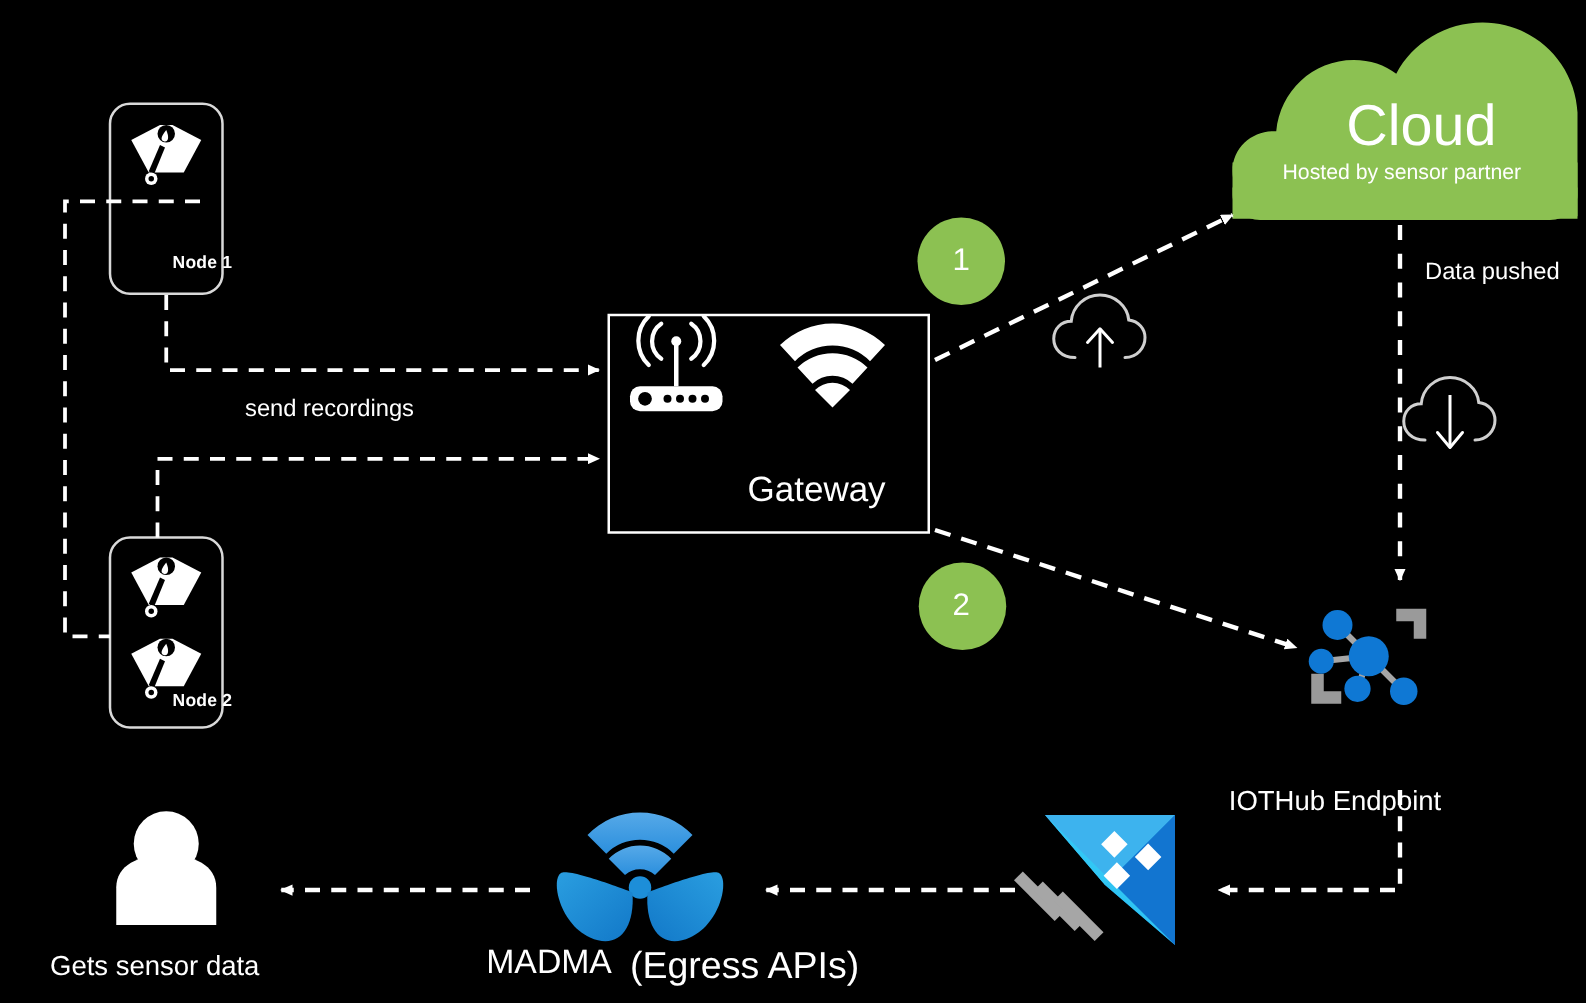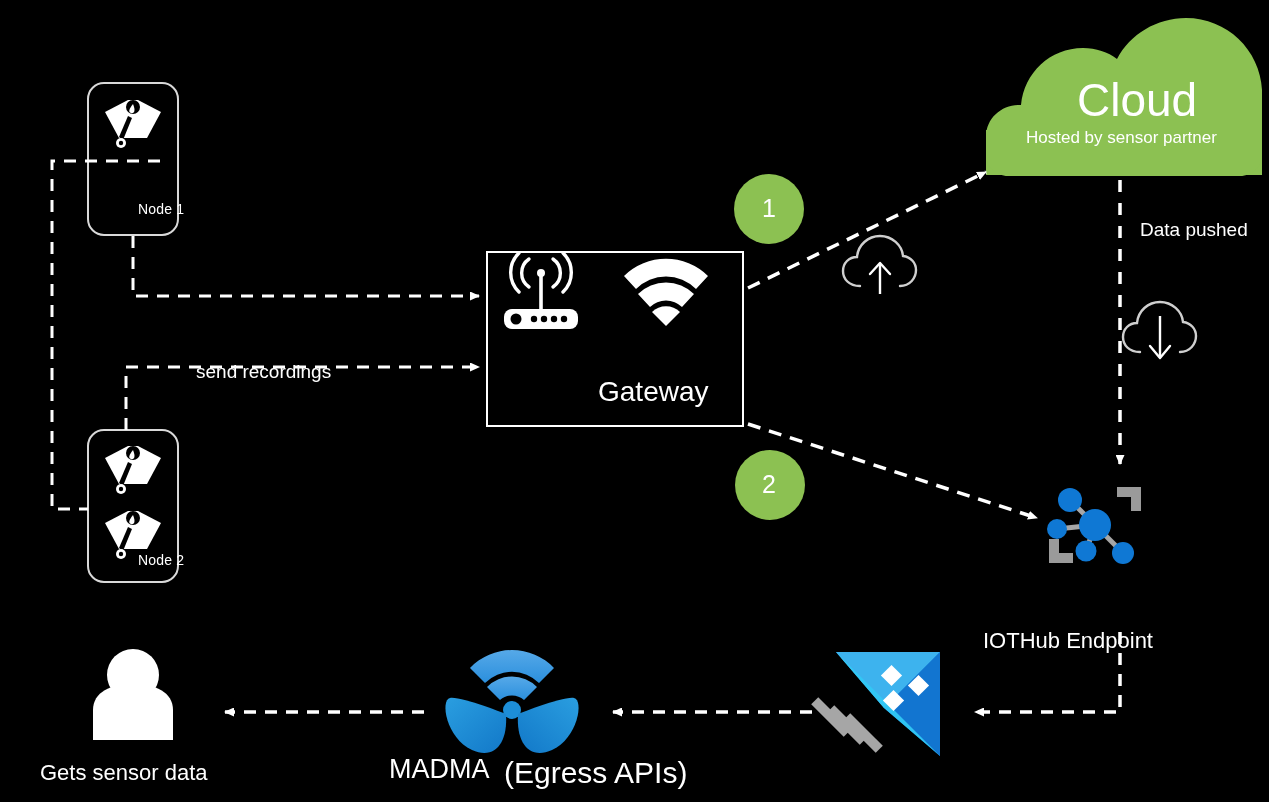--- a/index.html
+++ b/index.html
@@ -26,21 +26,21 @@
     height: 802px;
   }
   .lbl {
     position: absolute;
     color: #ffffff;
     white-space: nowrap;
     line-height: 1;
   }
   .node-caption {
     font-size: 14px;
-    font-weight: normal;
+    font-weight: bold;
     letter-spacing: 0.2px;
     padding-left: 32px;
   }
   .gateway-caption { font-size: 28px; }
   .cloud-title { font-size: 46px; }
   .cloud-sub { font-size: 17px; }
   .edge-label { font-size: 19px; }
   .step-num { font-size: 25px; color: #ffffff; }
   .bottom-caption { font-size: 22px; }
   .madma-caption { font-size: 27px; }
@@ -215,23 +215,23 @@
   <div class="lbl node-caption" style="left:106px; top:202px;">Node 1</div>
 
   <div class="lbl node-caption" style="left:106px; top:553px;">Node 2</div>
 
   <div class="lbl gateway-caption" style="left:558px; top:378px;margin-left:40px;">Gateway</div>
 
   <div class="lbl cloud-title" style="left:1077px; top:77px;">Cloud</div>
 
   <div class="lbl cloud-sub" style="left:1026px; top:129px;">Hosted by sensor partner</div>
 
-  <div class="lbl edge-label" style="left:196px; top:318px;margin-top:44px;">send recordings</div>
-
-  <div class="lbl edge-label" style="left:1140px; top:220px;">Data pushed</div>
+  <div class="lbl edge-label" style="left:196px; top:318px;">send recordings</div>
+
+  <div class="lbl edge-label" style="left:1140px; top:208px;">Data pushed</div>
 
   <div class="lbl step-num" style="left:762px; top:196px;">1</div>
 
   <div class="lbl step-num" style="left:762px; top:472px;">2</div>
 
   <div class="lbl bottom-caption" style="left:983px; top:588px;margin-top:42px;">IOTHub Endpoint</div>
 
 
   <div class="lbl madma-caption" style="left:389px; top:756px;">MADMA</div>
 

